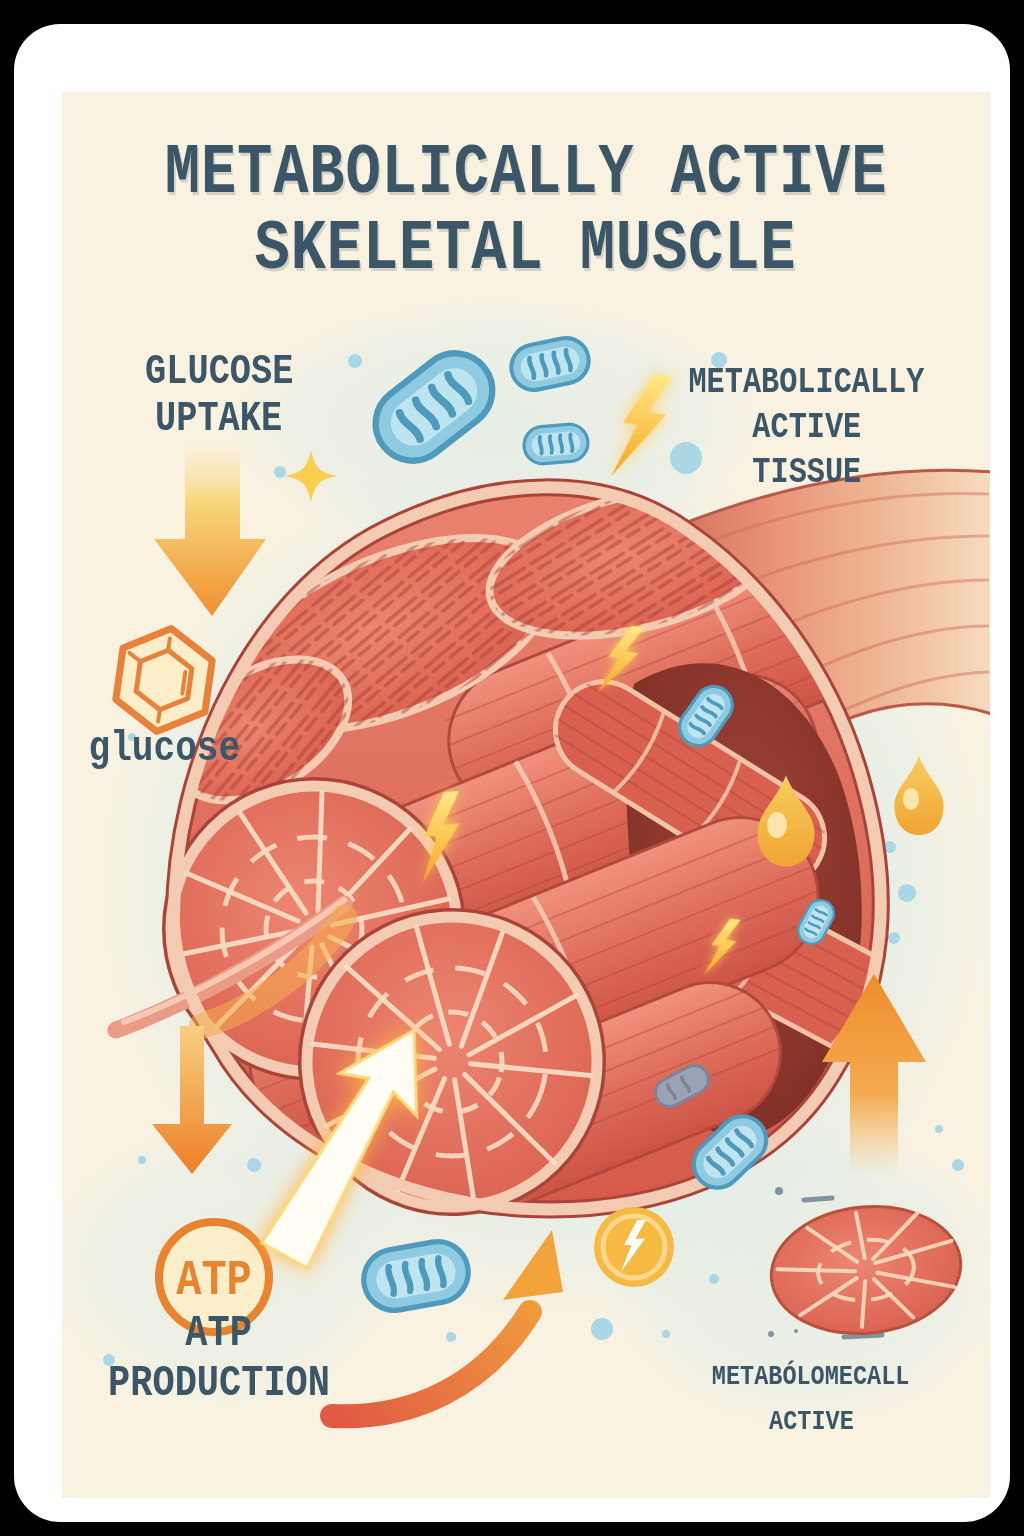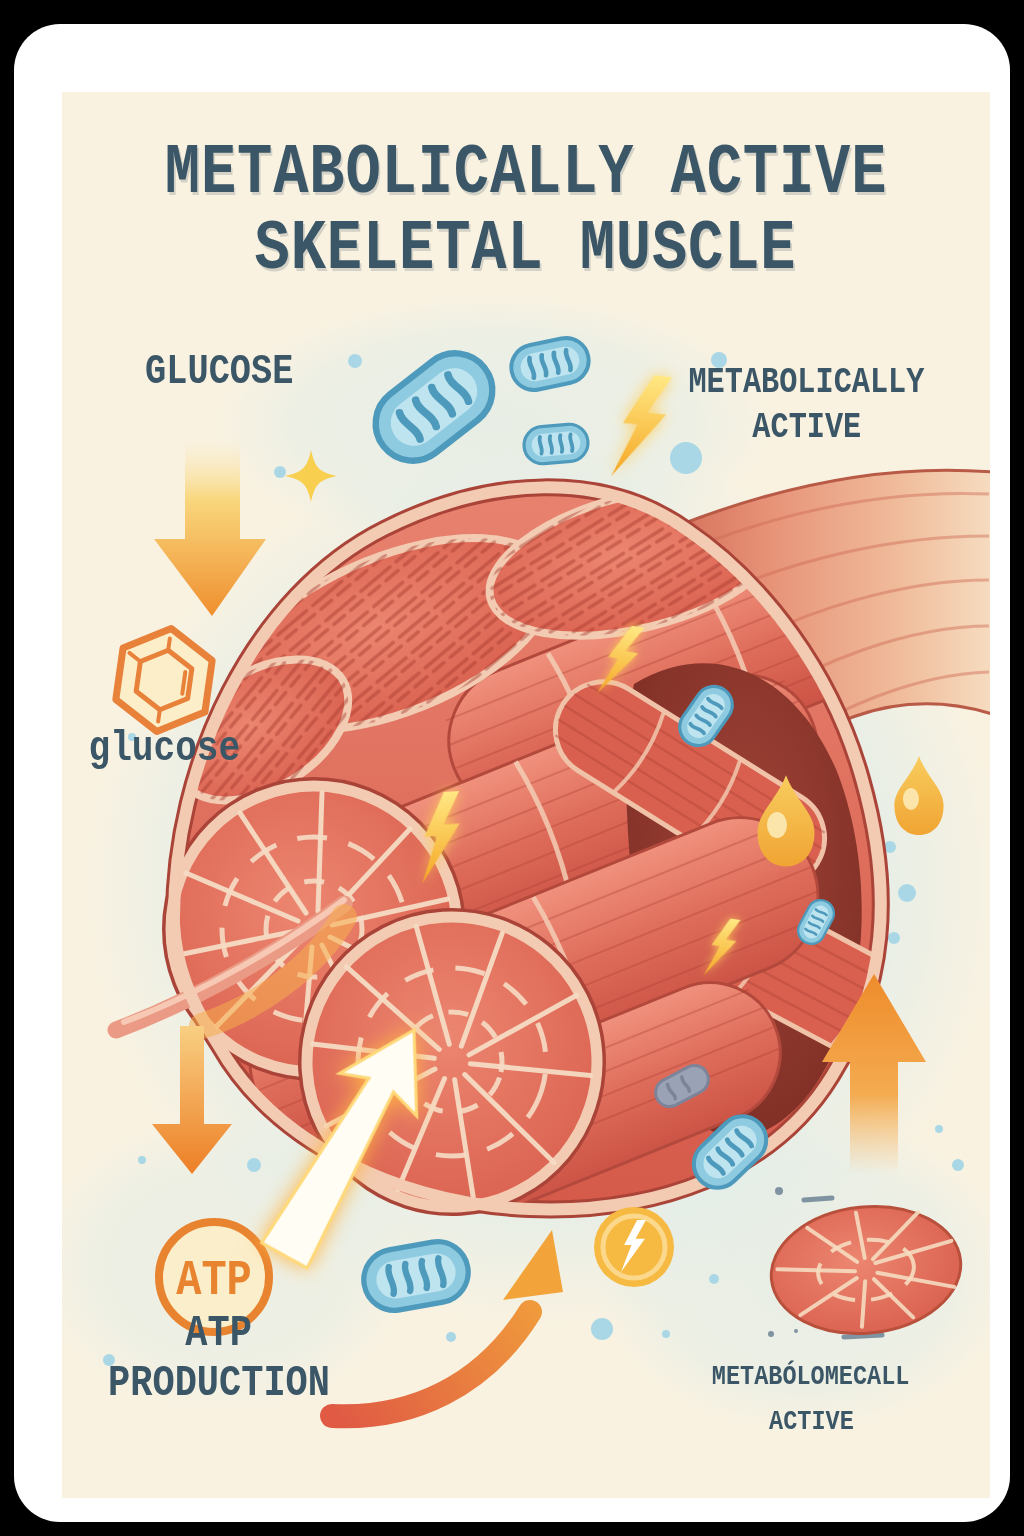--- a/index.html
+++ b/index.html
@@ -329,25 +329,27 @@
       </g>
     </svg>
 
     <div class="txt title">
       <div><span class="cond">METABOLICALLY ACTIVE</span></div>
       <div><span class="cond">SKELETAL MUSCLE</span></div>
     </div>
 
     <div class="txt lbl-glu">
       <div><span class="cond">GLUCOSE</span></div>
+      <div><span class="cond">UPTAKE</span></div>
     </div>
 
     <div class="txt lbl-tis">
       <div><span class="cond">METABOLICALLY</span></div>
       <div><span class="cond">ACTIVE</span></div>
+      <div><span class="cond">TISSUE</span></div>
     </div>
 
     <div class="txt lbl-glucose">
       <span class="cond">glucose</span>
     </div>
 
     <div class="txt lbl-atpbadge">
       <span class="cond">ATP</span>
     </div>
 

